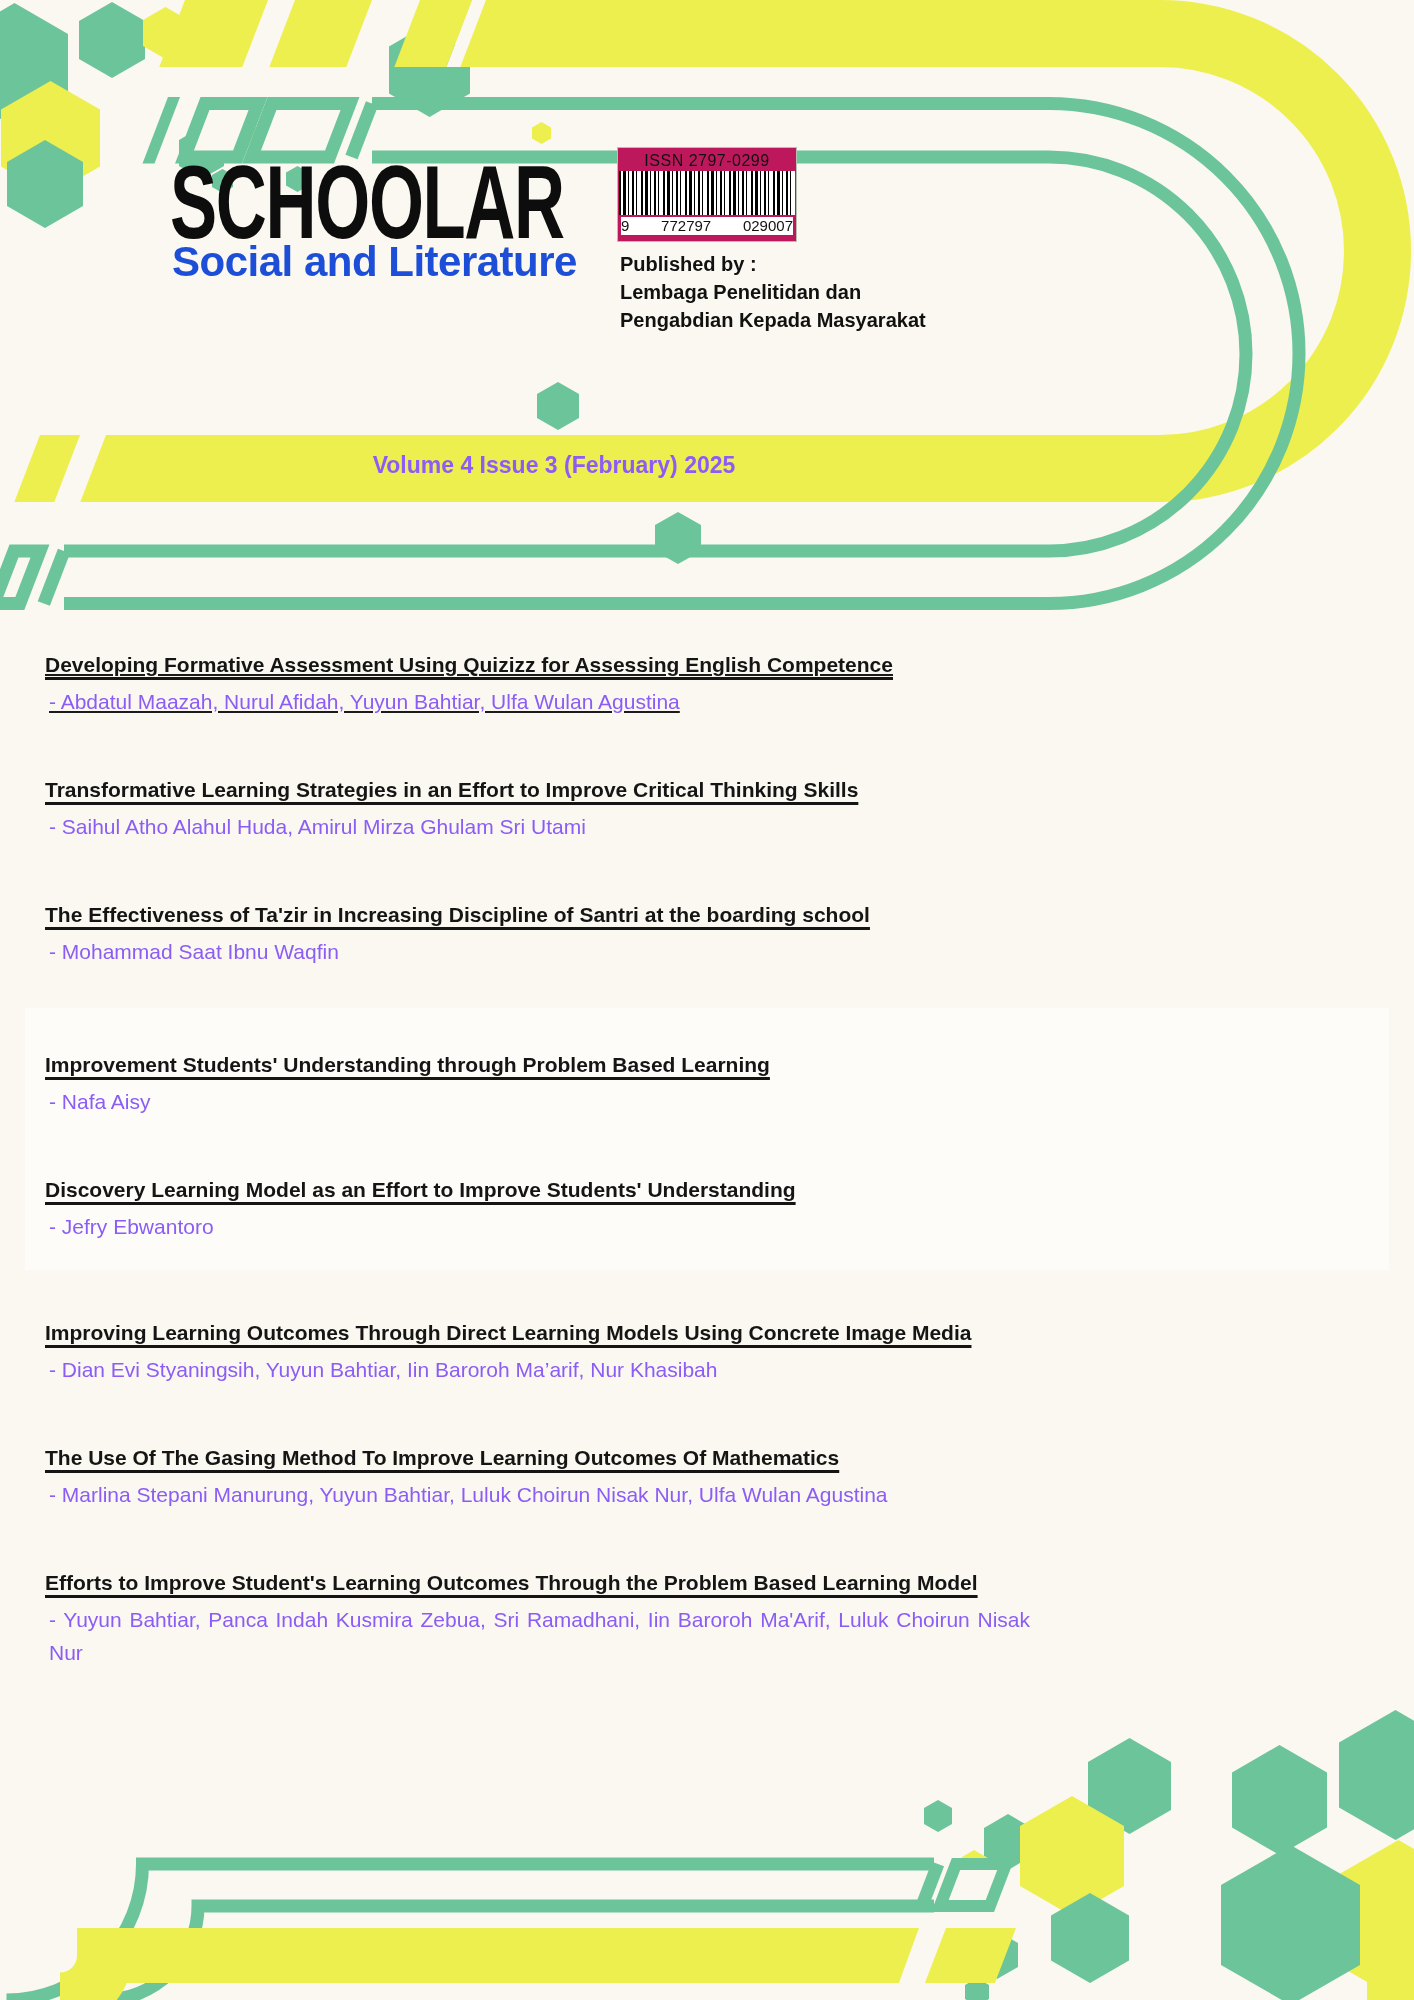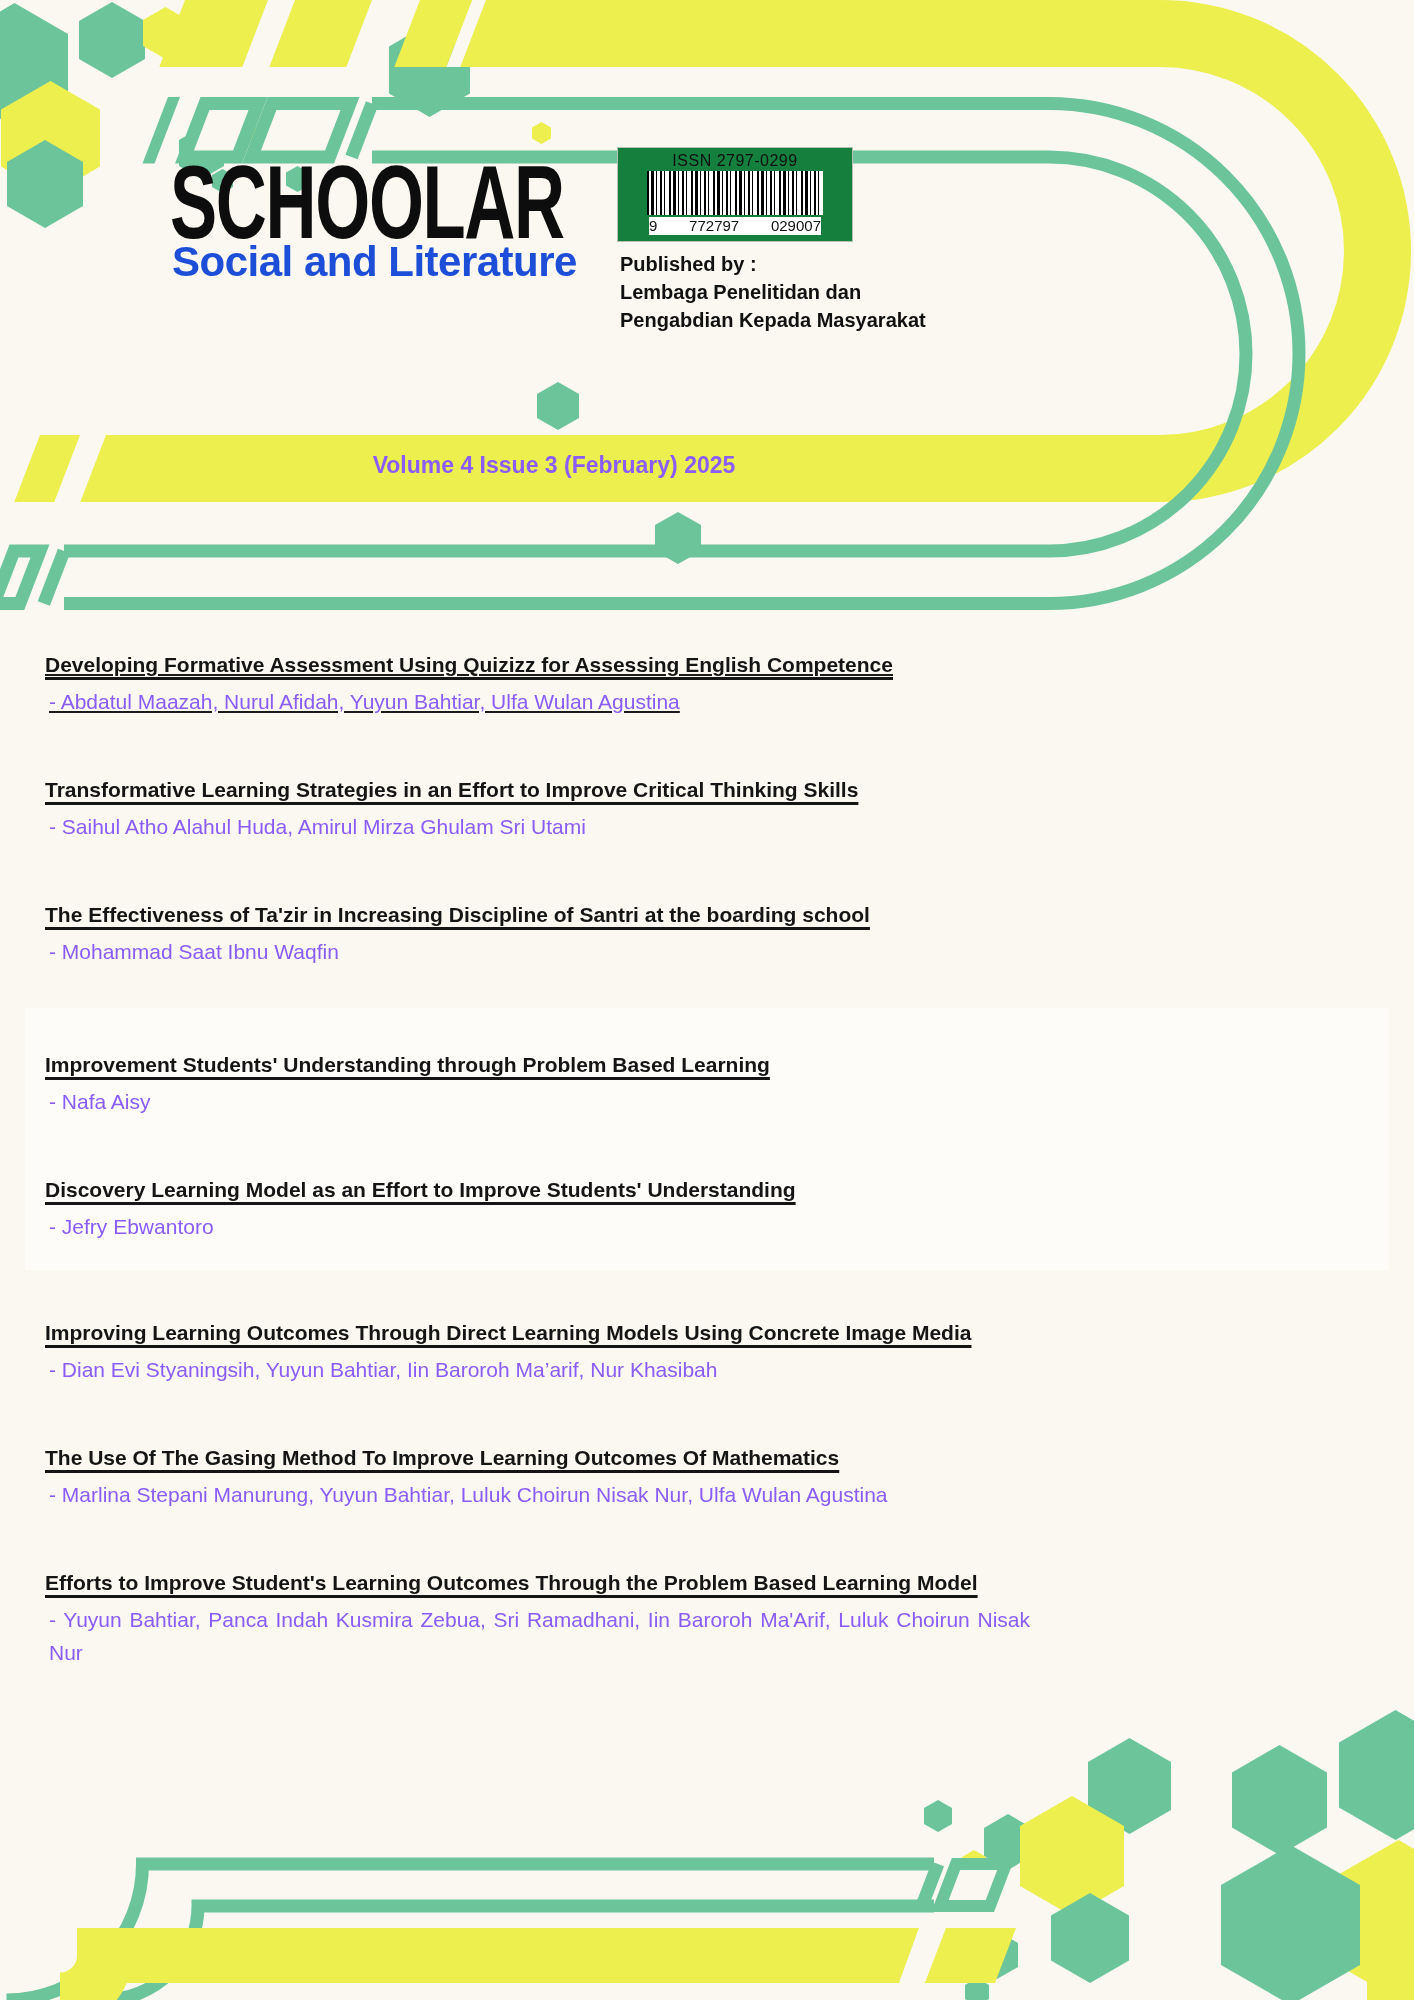--- a/index.html
+++ b/index.html
@@ -9,21 +9,21 @@
   .hex{position:absolute;clip-path:polygon(50% 0,100% 25%,100% 75%,50% 100%,0 75%,0 25%);}
   .hex.g{background:#6CC49B;}
   .hex.y{background:#EDEF4E;}
   svg.deco{position:absolute;left:0;top:0;}
   
   .brand-name{position:absolute;left:170px;top:150px;font-size:104px;font-weight:800;
       letter-spacing:-2px;color:#0d0d0d;line-height:1;transform:scaleX(.68);transform-origin:left top;
       white-space:nowrap;}
   .brand-sub{position:absolute;left:172px;top:238px;font-size:42px;font-weight:700;
       color:#1d4ed8;line-height:47px;letter-spacing:-.5px;}
-  .issn-box{position:absolute;left:617px;top:147px;width:236px;height:95px;background:#15803d;
+  .issn-box{position:absolute;left:617px;top:147px;width:180px;height:95px;background:#be185d;
       border:1px solid #b9c0b2;box-sizing:border-box;display:flex;flex-direction:column;
       align-items:center;padding:3px 8px 2px;}
   .issn-label{font-size:16px;color:#111;letter-spacing:.5px;line-height:19px;}
   .bars{width:176px;height:44px;margin-top:1px;
       background:repeating-linear-gradient(90deg,#000 0 2px,#fff 2px 4px,#000 4px 7px,#fff 7px 9px,
       #000 9px 10px,#fff 10px 13px,#000 13px 15px,#fff 15px 17px,#000 17px 18px,#fff 18px 22px);}
   .digits{width:172px;display:flex;justify-content:space-between;font-size:15px;color:#111;
       background:#fff;line-height:18px;margin-top:2px;}
   .published{position:absolute;left:620px;top:250px;font-size:20px;font-weight:700;color:#111;
       line-height:28px;}

